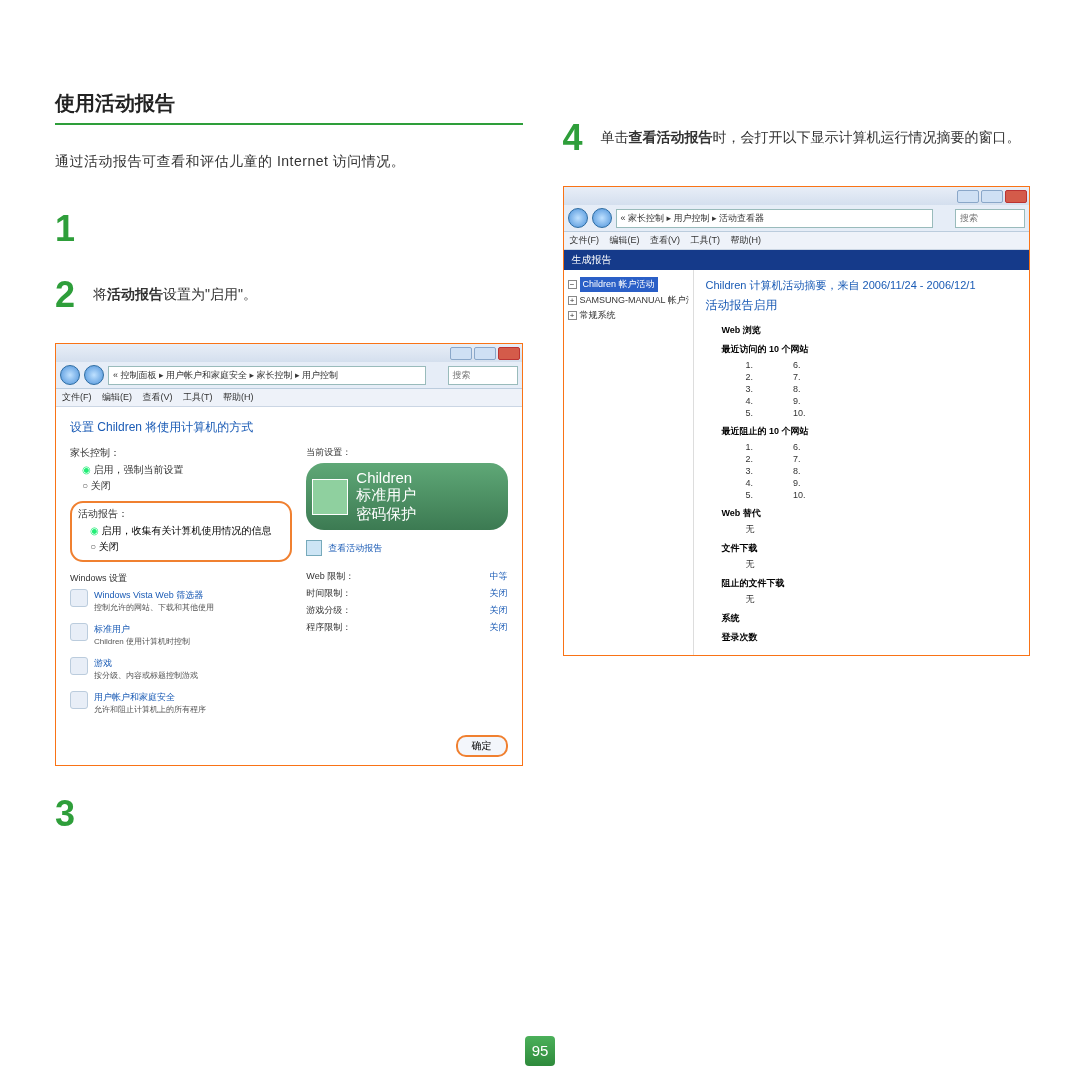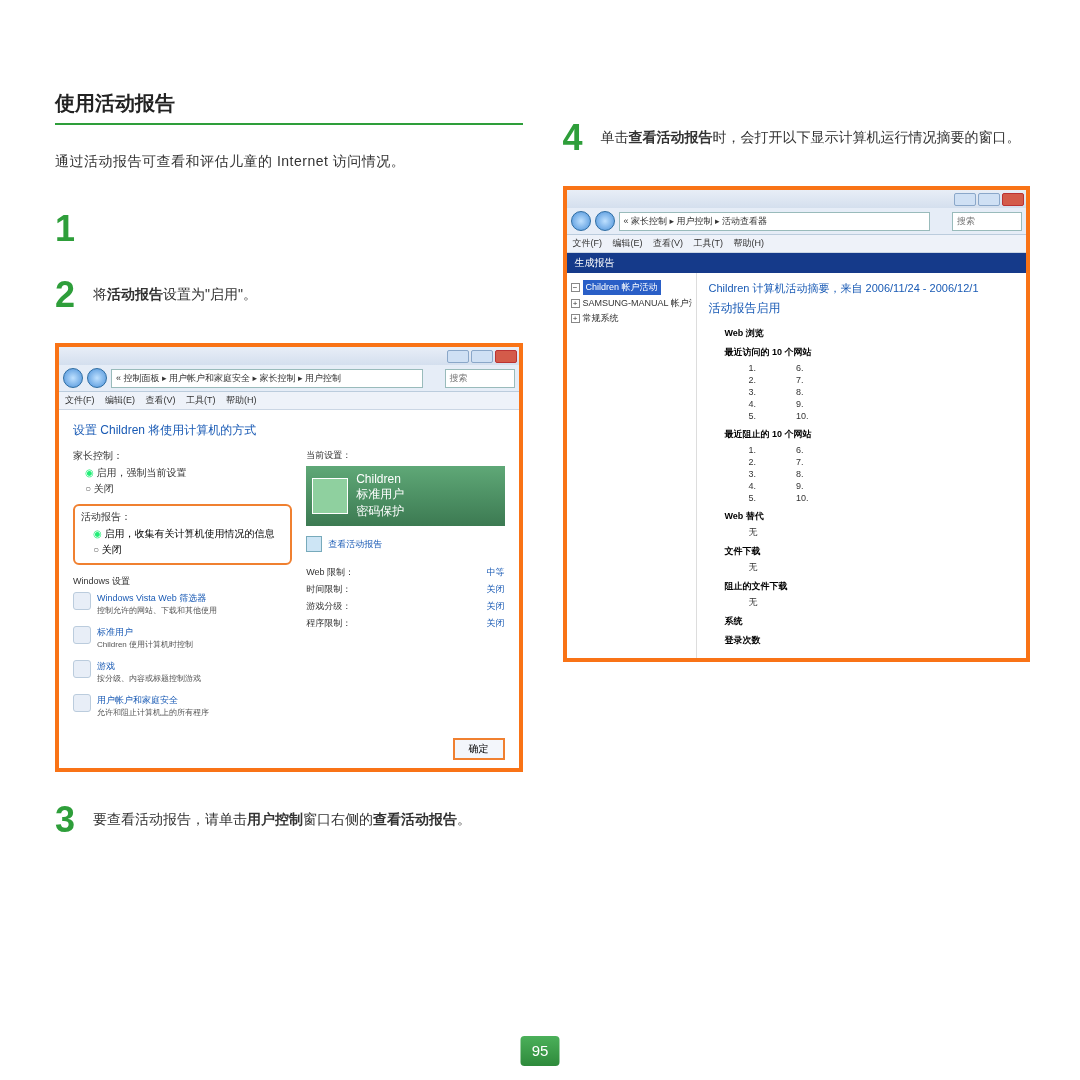--- a/index.html
+++ b/index.html
@@ -49,21 +49,21 @@
   .steptext {
     font-size: 14px;
     color: #333;
     padding-top: 6px;
     line-height: 1.6;
   }
   .steptext b { font-weight: bold; }
 
   
   .win {
-    border: 4px solid #f97316;
+    border: 1px solid #f97316;
     background: #701a75;
     font-size: 10px;
     margin-top: 6px;
     margin-bottom: 30px;
   }
   .titlebar {
     height: 18px;
     background: linear-gradient(#e8eef7,#d4dfee);
     display: flex;
     justify-content: flex-end;
@@ -135,21 +135,21 @@
   }
   .leftpane { flex: 1.05; }
   .rightpane { flex: 0.95; }
   .group { font-size: 10px; color: #333; margin-bottom: 8px; }
   .grouptitle { color: #333; margin-bottom: 3px; }
   .radio { margin-left: 12px; margin-bottom: 2px; }
   .radio::before { content: "○ "; color: #666; }
   .radio.sel::before { content: "◉ "; color: #2e7; }
   .hl {
     border: 2px solid #f08030;
-    border-radius: 6px;
+    border-radius: 13px;
     padding: 4px 6px;
     margin-bottom: 10px;
   }
   .setlink {
     display: flex;
     gap: 6px;
     align-items: flex-start;
     margin-bottom: 10px;
     font-size: 9px;
   }
@@ -162,43 +162,44 @@
   }
   .setlink .t { color: #1a5bb5; }
   .setlink .d { color: #555; font-size: 8px; }
   .userbox {
     display: flex;
     align-items: center;
     gap: 8px;
     background: linear-gradient(#5fa877,#3c7a52);
     padding: 6px;
     color: #fff;
-    font-size: 12px;
+    font-size: 15px;
     margin-bottom: 10px;
+    border-radius: 18px;
   }
   .avatar {
     width: 36px; height: 36px;
     background: #8fd09f;
     border: 1px solid #fff;
   }
   .reportlink {
     display: flex; align-items: center; gap: 6px;
     color: #1a5bb5; font-size: 9px;
     margin-bottom: 12px;
   }
   .reportlink .ic {
     width: 16px; height: 16px; background: #cde5f5; border: 1px solid #7ab;
   }
   .kv { display: flex; justify-content: space-between; font-size: 9px; color: #333; padding: 2px 0; gap: 24px; }
   .kv .v { color: #1a5bb5; }
   .okbtn {
     position: absolute;
     right: 14px; bottom: 8px;
     border: 2px solid #f08030;
-    border-radius: 0;
+    border-radius: 10px;
     padding: 2px 14px;
     font-size: 10px;
     background: #f3f6fb;
   }
   .sect { color: #333; font-size: 9px; margin-bottom: 4px; }
 
   
   .bluebar {
     background: #153a8a;
     color: #fff;
@@ -253,21 +254,21 @@
   .rlist .c div { padding: 1px 0; }
   .rplain { padding-left: 40px; font-size: 9px; color: #333; }
 
   .col-right-top { height: 30px; }
 
   .pagenum {
     position: absolute;
     left: 50%;
     bottom: 14px;
     transform: translateX(-50%);
-    width: 39px;
+    width: 30px;
     height: 30px;
     background: linear-gradient(#4bb05a,#2e8a3b);
     border-radius: 4px;
     color: #fff;
     text-align: center;
     line-height: 30px;
     font-size: 15px;
   }
 </style>
 </head>
@@ -385,23 +386,20 @@
                 <span class="v">关闭</span>
               </div>
           </div>
         </div>
         <div class="okbtn">确定</div>
       </div>
     </div>
 
     <div class="step">
       <div class="stepnum">3</div>
-      <div class="steptext">
-        <span>要查看活动报告，请单击</span><b>用户控制</b><span>窗口右侧的</span><b>查看活动报告</b><span>。</span>
-      </div>
     </div>
   </div>
 
   <div class="col">
     <div class="col-right-top"></div>
     <div class="step">
       <div class="stepnum">4</div>
       <div class="steptext">
         <span>单击</span><b>查看活动报告</b><span>时，会打开以下显示计算机运行情况摘要的窗口。</span>
       </div>

